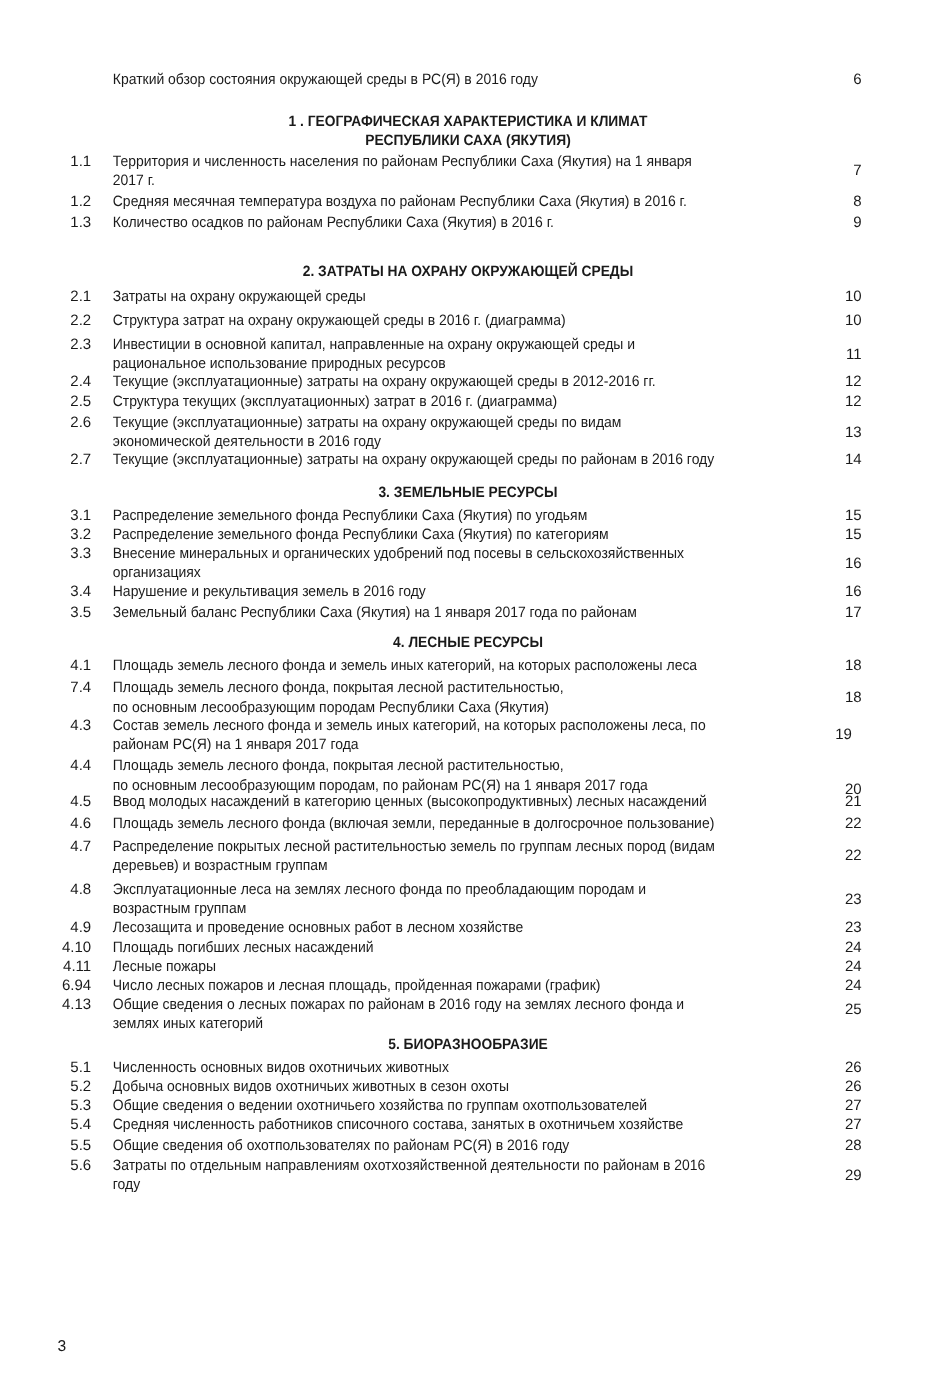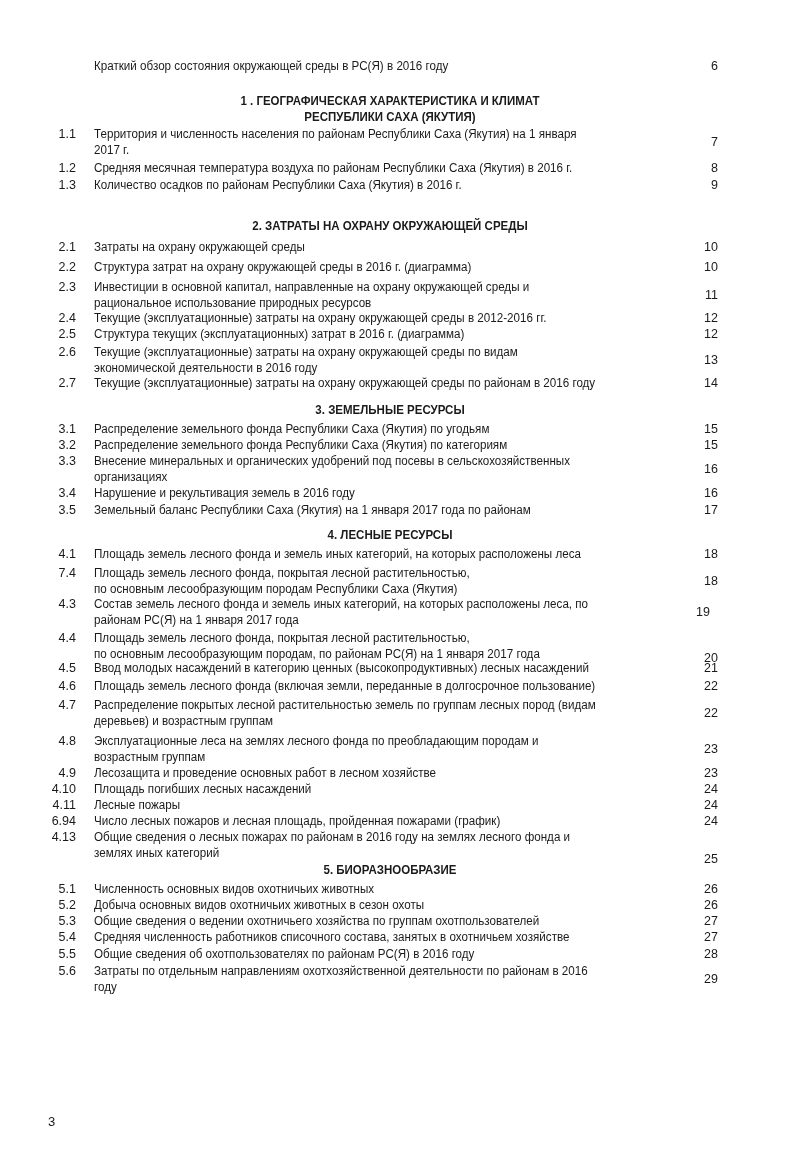--- a/index.html
+++ b/index.html
@@ -244,21 +244,21 @@
           <span class="l2">Число лесных пожаров и лесная площадь, пройденная пожарами (график)</span>
         </span>
         <span class="pg">24</span>
       </div>
       <div class="row" style="top: 829px;">
         <span class="num">4.13</span>
         <span class="txt">
           <span class="l2">Общие сведения о лесных пожарах по районам в 2016 году на землях лесного фонда и</span>
           <span class="l2">землях иных категорий</span>
         </span>
-        <span class="pg" style="top: 22px;">25</span>
+        <span class="pg" style="top: 4px;">25</span>
       </div>
       <div class="sec" style="top: 862px;">
         <span style="display: block;">5. БИОРАЗНООБРАЗИЕ</span>
       </div>
       <div class="row" style="top: 881px;">
         <span class="num">5.1</span>
         <span class="txt">
           <span class="l2">Численность основных видов охотничьих животных</span>
         </span>
         <span class="pg">26</span>

